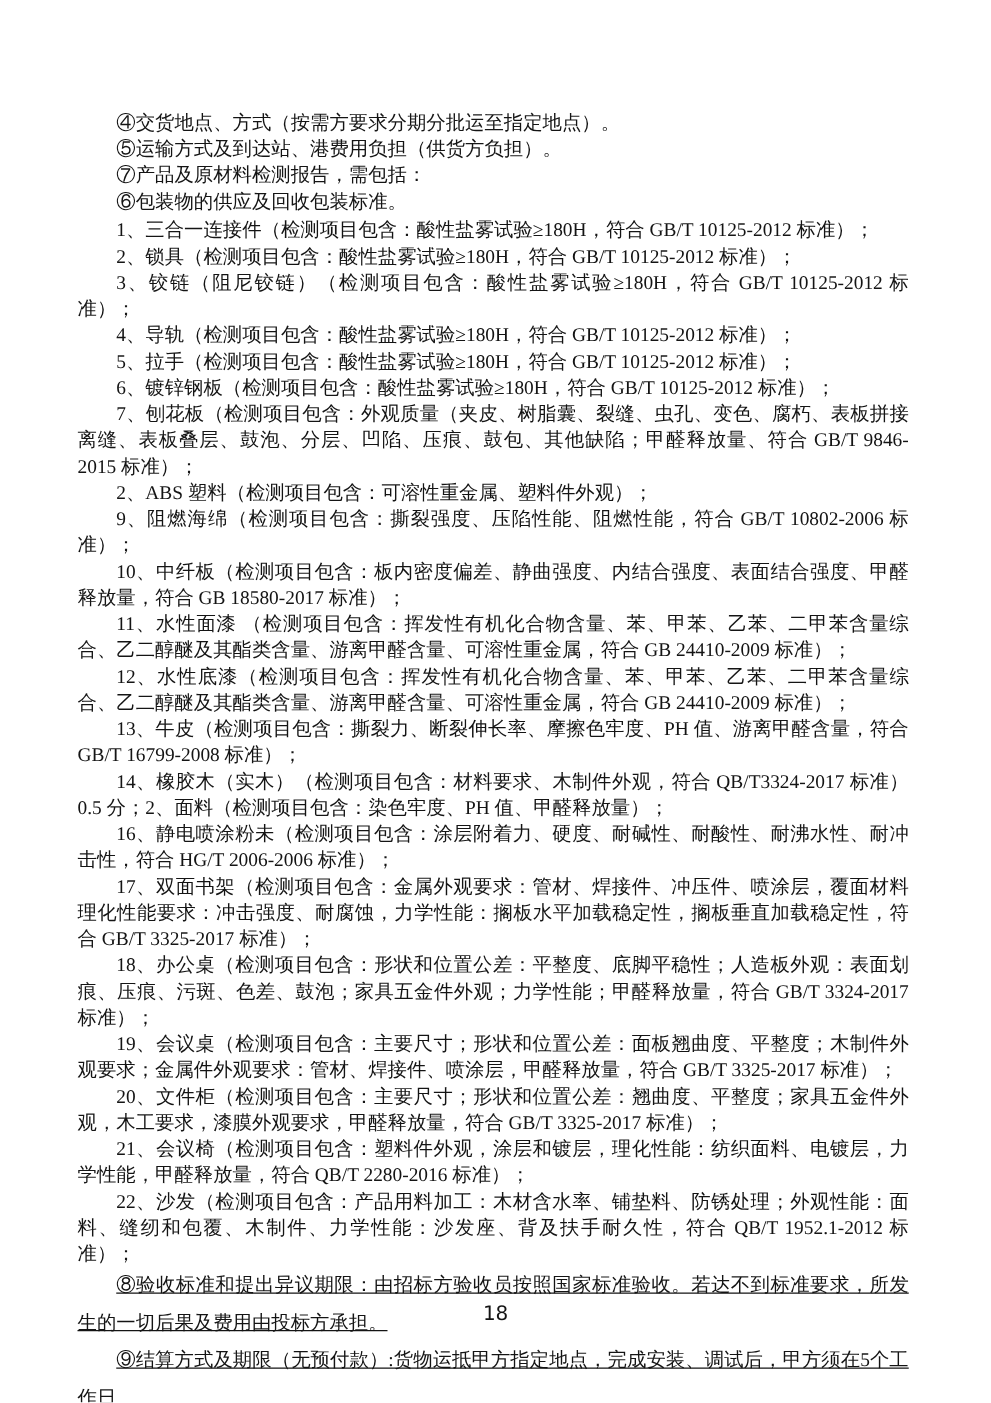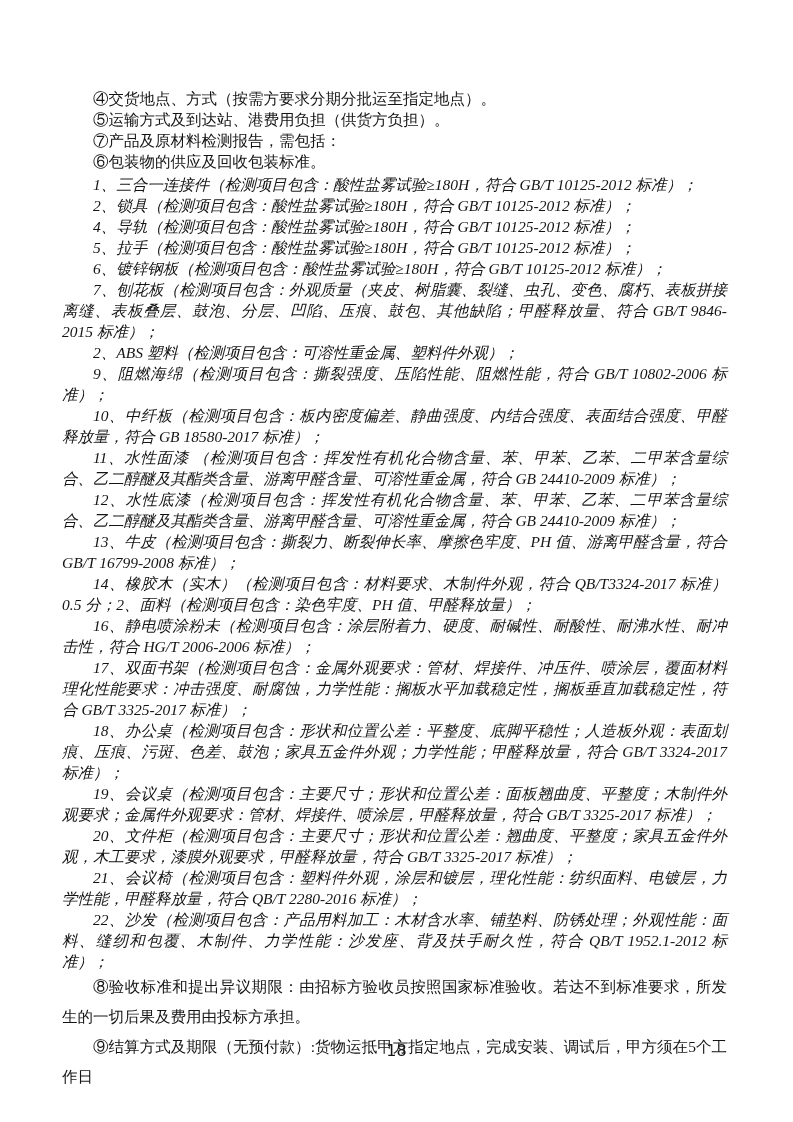--- a/index.html
+++ b/index.html
@@ -30,26 +30,26 @@
   }
   .clause.first {
     margin-top: 0;
   }
   .report-list {
     margin-top: 2px;
   }
   .item {
     line-height: 21px;
     text-indent: 2em;
-    font-style: italic;
   }
   .tail {
     line-height: 30px;
     text-indent: 2em;
     margin-top: 10px;
+    text-decoration: underline;
   }
   .page-footer {
     position: absolute;
     left: 0;
     right: 0;
     bottom: 62px;
     text-align: center;
     font-family: "DejaVu Sans", sans-serif;
     font-size: 16px;
     color: #141414;
@@ -61,20 +61,21 @@
 <div class="page">
 
   <p class="clause first">④交货地点、方式（按需方要求分期分批运至指定地点）。</p>
   <p class="clause">⑤运输方式及到达站、港费用负担（供货方负担）。</p>
   <p class="clause">⑦产品及原材料检测报告，需包括：</p>
   <p class="clause">⑥包装物的供应及回收包装标准。</p>
 
   <div class="report-list">
     <p class="item">1、三合一连接件（检测项目包含：酸性盐雾试验≥180H，符合 GB/T 10125-2012 标准）；</p>
     <p class="item">2、锁具（检测项目包含：酸性盐雾试验≥180H，符合 GB/T 10125-2012 标准）；</p>
+    <p class="item">3、铰链（阻尼铰链）（检测项目包含：酸性盐雾试验≥180H，符合 GB/T 10125-2012 标准）；</p>
     <p class="item">4、导轨（检测项目包含：酸性盐雾试验≥180H，符合 GB/T 10125-2012 标准）；</p>
     <p class="item">5、拉手（检测项目包含：酸性盐雾试验≥180H，符合 GB/T 10125-2012 标准）；</p>
     <p class="item">6、镀锌钢板（检测项目包含：酸性盐雾试验≥180H，符合 GB/T 10125-2012 标准）；</p>
     <p class="item">7、刨花板（检测项目包含：外观质量（夹皮、树脂囊、裂缝、虫孔、变色、腐朽、表板拼接离缝、表板叠层、鼓泡、分层、凹陷、压痕、鼓包、其他缺陷；甲醛释放量、符合 GB/T 9846-2015 标准）；</p>
     <p class="item">2、ABS 塑料（检测项目包含：可溶性重金属、塑料件外观）；</p>
     <p class="item">9、阻燃海绵（检测项目包含：撕裂强度、压陷性能、阻燃性能，符合 GB/T 10802-2006 标准）；</p>
     <p class="item">10、中纤板（检测项目包含：板内密度偏差、静曲强度、内结合强度、表面结合强度、甲醛释放量，符合 GB 18580-2017 标准）；</p>
     <p class="item">11、水性面漆 （检测项目包含：挥发性有机化合物含量、苯、甲苯、乙苯、二甲苯含量综合、乙二醇醚及其酯类含量、游离甲醛含量、可溶性重金属，符合 GB 24410-2009 标准）；</p>
     <p class="item">12、水性底漆（检测项目包含：挥发性有机化合物含量、苯、甲苯、乙苯、二甲苯含量综合、乙二醇醚及其酯类含量、游离甲醛含量、可溶性重金属，符合 GB 24410-2009 标准）；</p>
     <p class="item">13、牛皮（检测项目包含：撕裂力、断裂伸长率、摩擦色牢度、PH 值、游离甲醛含量，符合 GB/T 16799-2008 标准）；</p>

